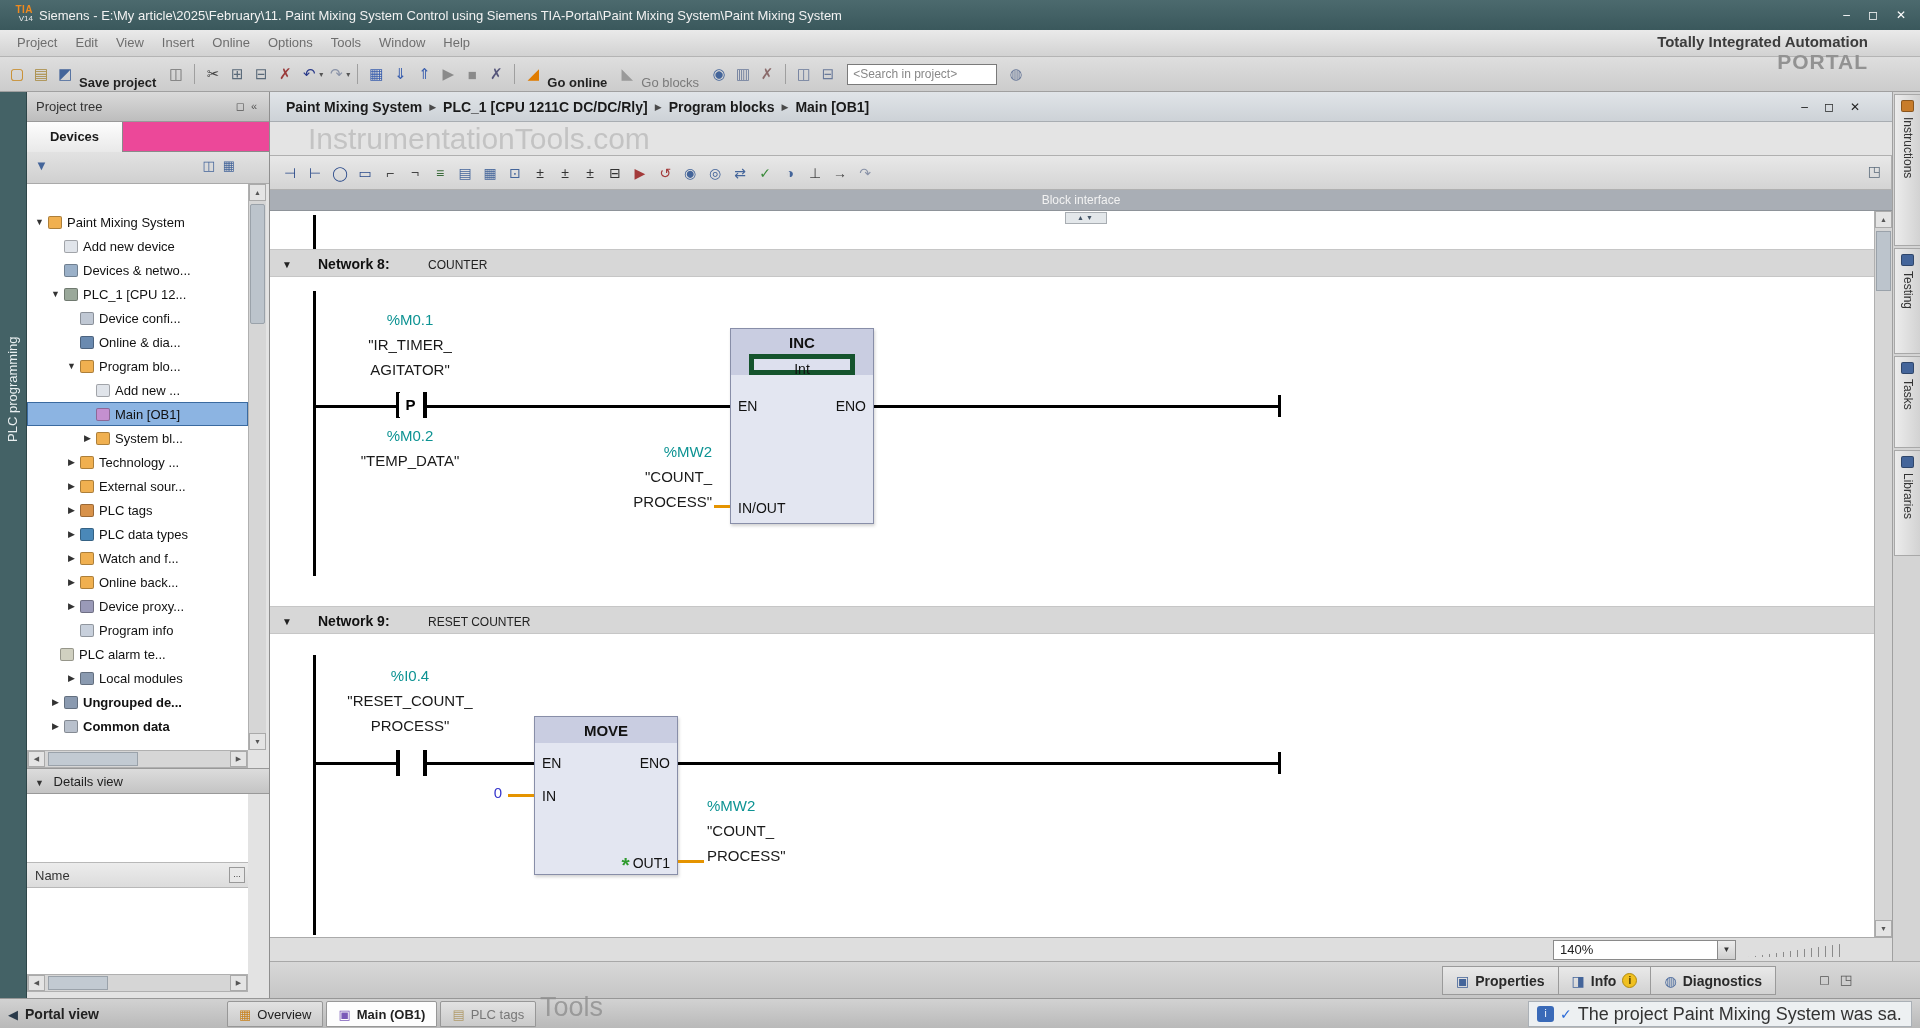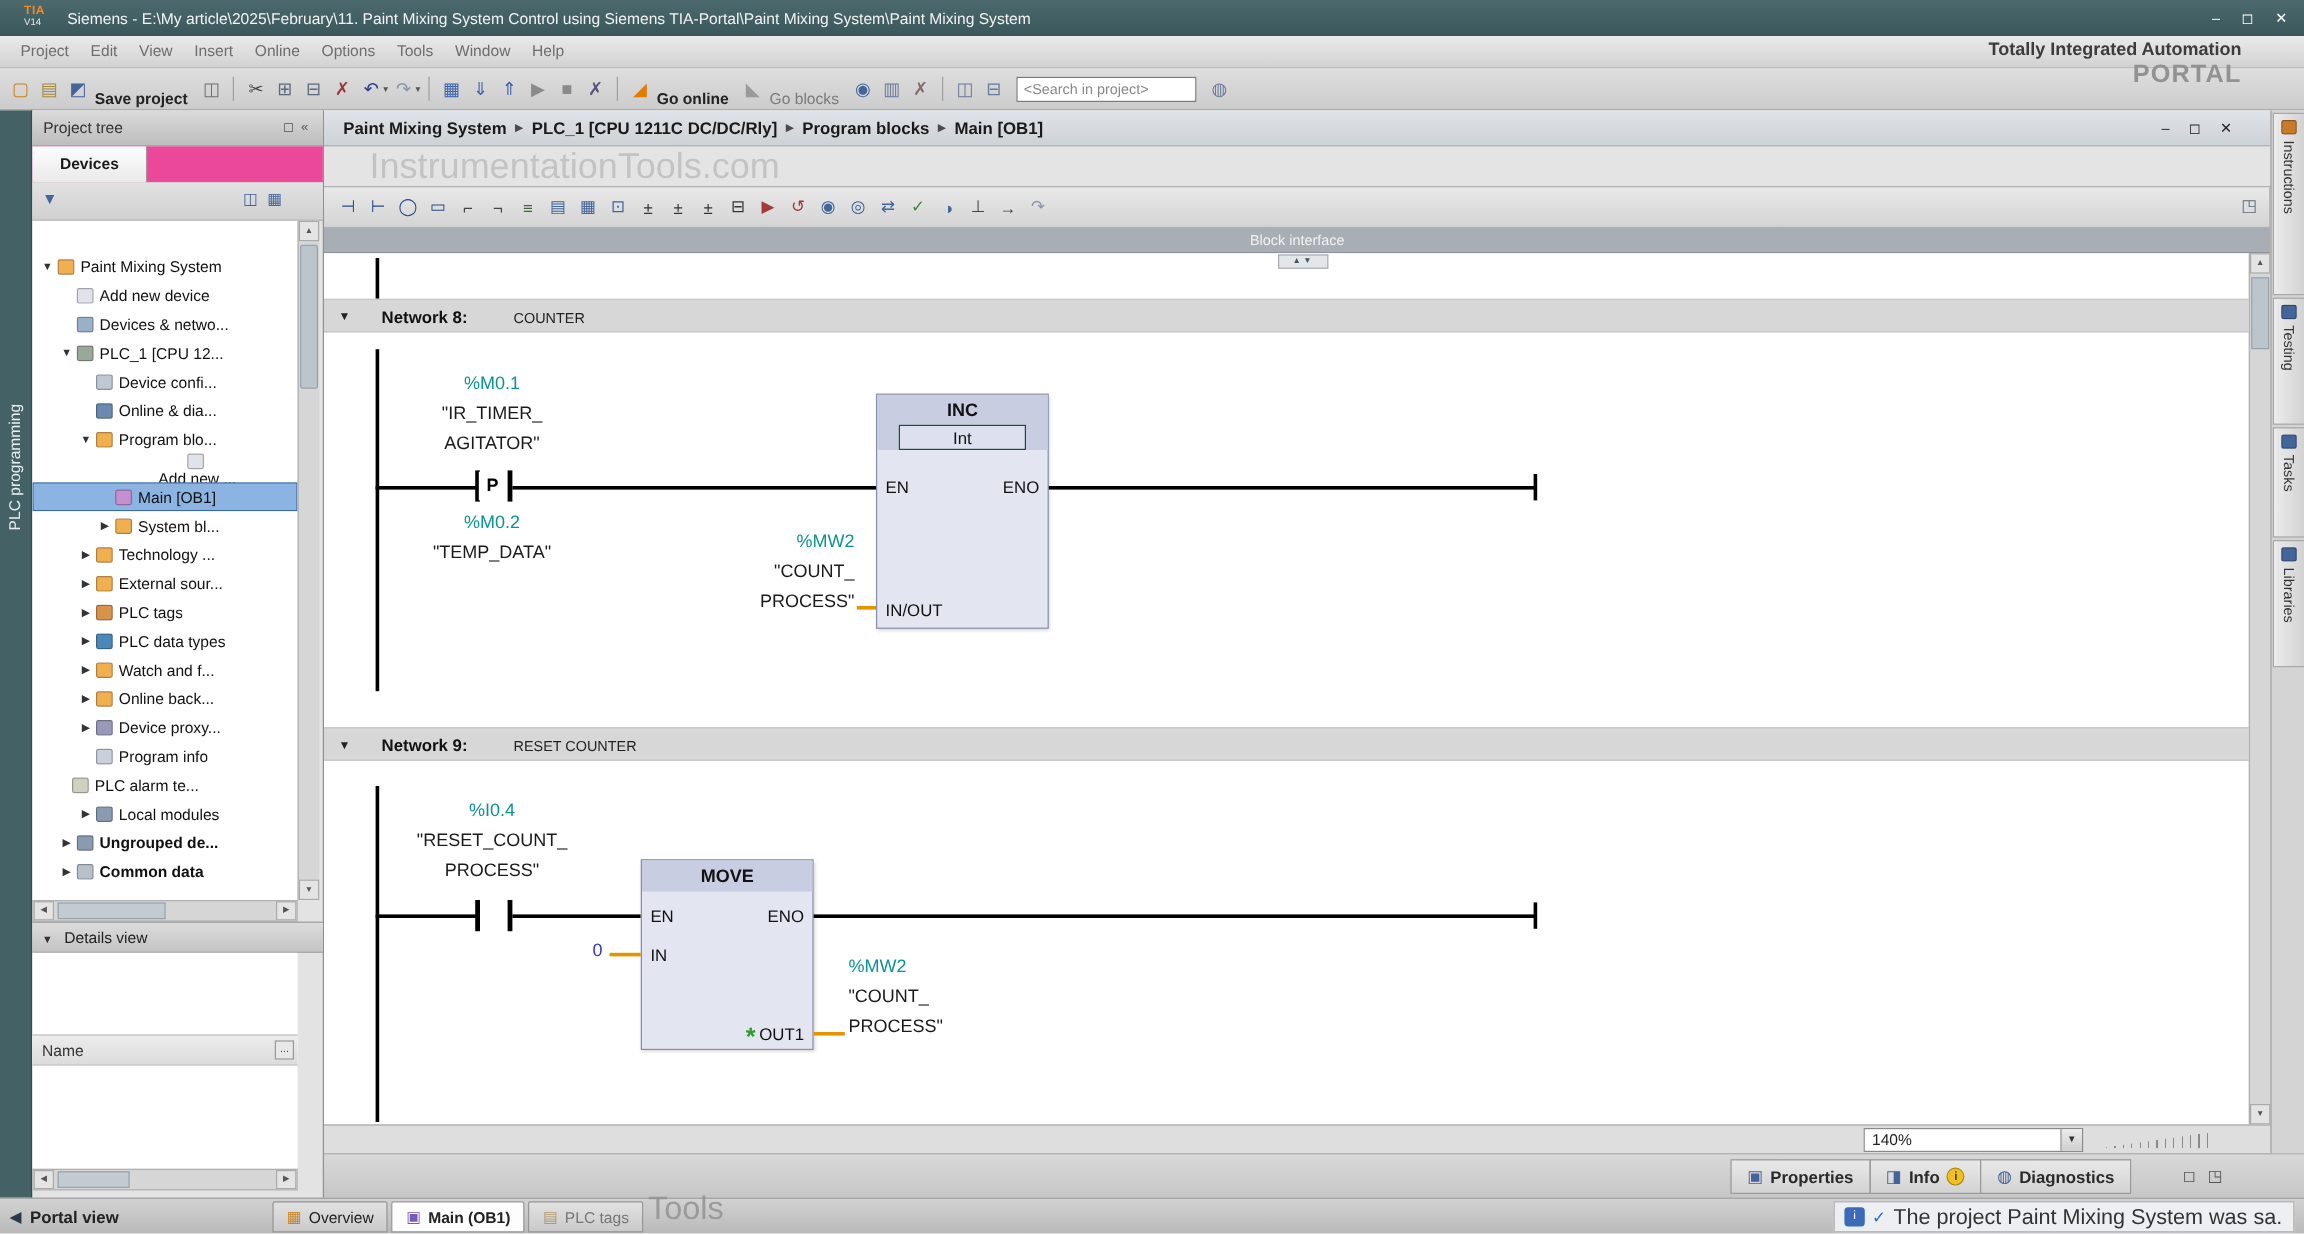--- a/index.html
+++ b/index.html
@@ -2,21 +2,21 @@
 <html><head>
 <meta charset="utf-8">
 <style>
   *{margin:0;padding:0;box-sizing:border-box}
   html,body{width:1920px;height:1028px;overflow:hidden}
   body{font-family:"Liberation Sans","DejaVu Sans",sans-serif;background:#dcdcdc;position:relative}
   #screen{position:absolute;left:0;top:0;width:1920px;height:1028px;background:#e6e6e6;overflow:hidden}
 
   
   #titlebar{position:absolute;left:0;top:0;width:1920px;height:30px;background:linear-gradient(#4c6a6e,#3a585c);display:flex;align-items:center;color:#f2f2f2}
-  .tia-logo{width:30px;height:26px;margin-left:20px;line-height:1;padding-top:3px;text-align:left;flex:none}
+  .tia-logo{width:30px;height:26px;margin-left:3px;line-height:1;padding-top:3px;text-align:right;flex:none}
   .tia-logo .l1{color:#f08a1e;font-weight:bold;font-size:10px;letter-spacing:.5px}
   .tia-logo .l2{color:#e8e8e8;font-size:8px}
   .tb-title{font-size:13px;margin-left:6px;white-space:nowrap;overflow:hidden;flex:1}
   .win-ctrls{display:flex;gap:18px;margin-right:14px;flex:none}
   .win-ctrls span{font-size:12px;color:#fff;cursor:default}
 
   
   #menubar{position:absolute;left:0;top:30px;width:1920px;height:27px;background:linear-gradient(#eaeaea,#d2d2d2);border-bottom:1px solid #b4b4b4}
   #menu-items{display:flex;padding-left:8px}
   .menu-item{font-size:13px;color:#6e6e6e;padding:0 9px;line-height:26px}
@@ -93,21 +93,21 @@
   .contact-letter{position:absolute;width:23px;height:24px;text-align:center;font-size:15px;font-weight:bold;color:#000;background:#fff;line-height:24px}
   .operand-block{position:absolute;line-height:25px}
   .op-center{text-align:center}
   .op-right{text-align:right}
   .operand{color:#0d9393;font-size:15px}
   .oname{color:#1a1a1a;font-size:15px}
   .const-val{position:absolute;color:#3535cc;font-size:15px;text-align:right}
   .lad-block{position:absolute;background:#e3e6f1;border:1px solid #888ea8;box-shadow:1px 2px 3px rgba(0,0,0,.18)}
   .lad-block-head{background:#c9cde1;text-align:center;padding-top:5px}
   .lad-block-title{font-weight:bold;font-size:15px;color:#111}
-  .lad-block-type{font-size:14px;color:#111;width:106px;margin:3px auto 16px;border:1px solid #14532d;background:#dde0ee;height:21px;line-height:20px}
+  .lad-block-type{font-size:14px;color:#111;width:106px;margin:3px auto 16px;border:5px solid #14532d;background:#dde0ee;height:21px;line-height:20px}
   .pin{position:absolute;font-size:14px;color:#111;white-space:nowrap}
   .pin-left{left:7px}
   .pin-right{right:7px}
   .pin-star{color:#2f9b2f;font-size:21px;font-weight:bold;vertical-align:-4px;margin-right:3px}
   #canvas-vscroll{position:absolute;left:1874px;top:211px;width:18px;height:726px;background:#d6d6d6;border-left:1px solid #b0b0b0}
   #canvas-vscroll .thumb{position:absolute;left:1px;top:20px;width:15px;height:60px;background:#bcc4cc;border:1px solid #9aa2aa}
 
   
   #editor-bottom{position:absolute;left:270px;top:937px;width:1622px;height:24px;background:#dedede;border-top:1px solid #aaa}
   #zoom-box{position:absolute;right:156px;top:2px;width:183px;height:20px;background:#fff;border:1px solid #8a8a8a;font-size:13px;color:#222;line-height:18px;padding-left:6px}
@@ -272,21 +272,21 @@
           <div class="tree-row" style="padding-left: 38px;">
             <span class="twisty"></span>
             <span class="ticon" style="background: rgb(106, 138, 176);"></span>
             <span class="tlabel">Online &amp; dia...</span>
           </div>
           <div class="tree-row" style="padding-left: 38px;">
             <span class="twisty">▼</span>
             <span class="ticon" style="background: rgb(240, 176, 80);"></span>
             <span class="tlabel">Program blo...</span>
           </div>
-          <div class="tree-row" style="padding-left: 54px; flex-direction: column;">
+          <div class="tree-row" style="padding-left: 54px;">
             <span class="twisty"></span>
             <span class="ticon" style="background: rgb(224, 228, 234);"></span>
             <span class="tlabel">Add new ...</span>
           </div>
           <div class="tree-row selected" style="padding-left: 54px;">
             <span class="twisty"></span>
             <span class="ticon" style="background: rgb(196, 144, 208);"></span>
             <span class="tlabel">Main [OB1]</span>
           </div>
           <div class="tree-row" style="padding-left: 54px;">

